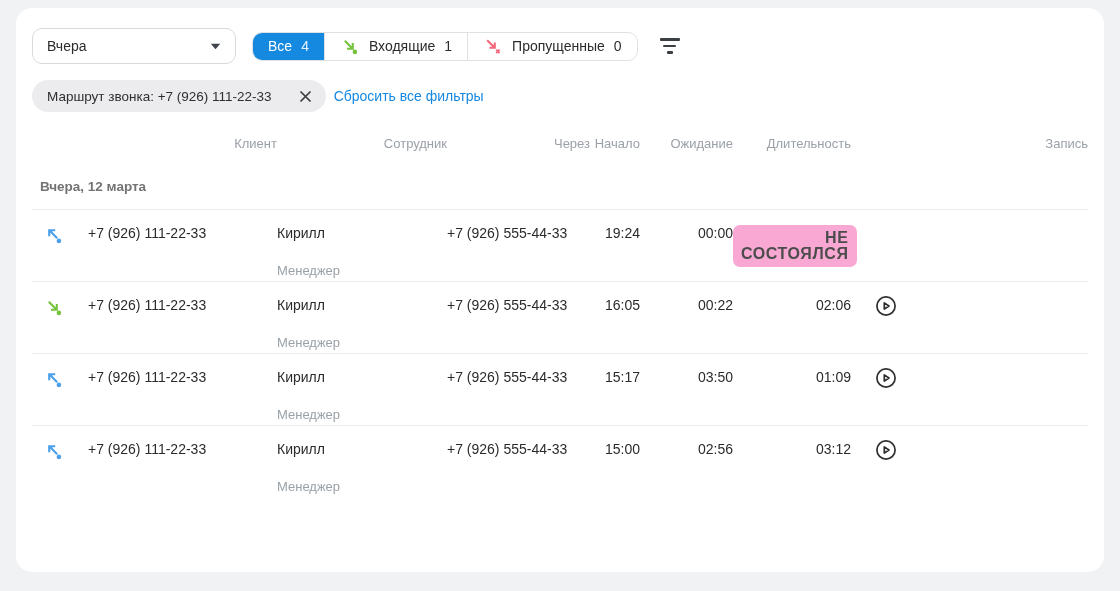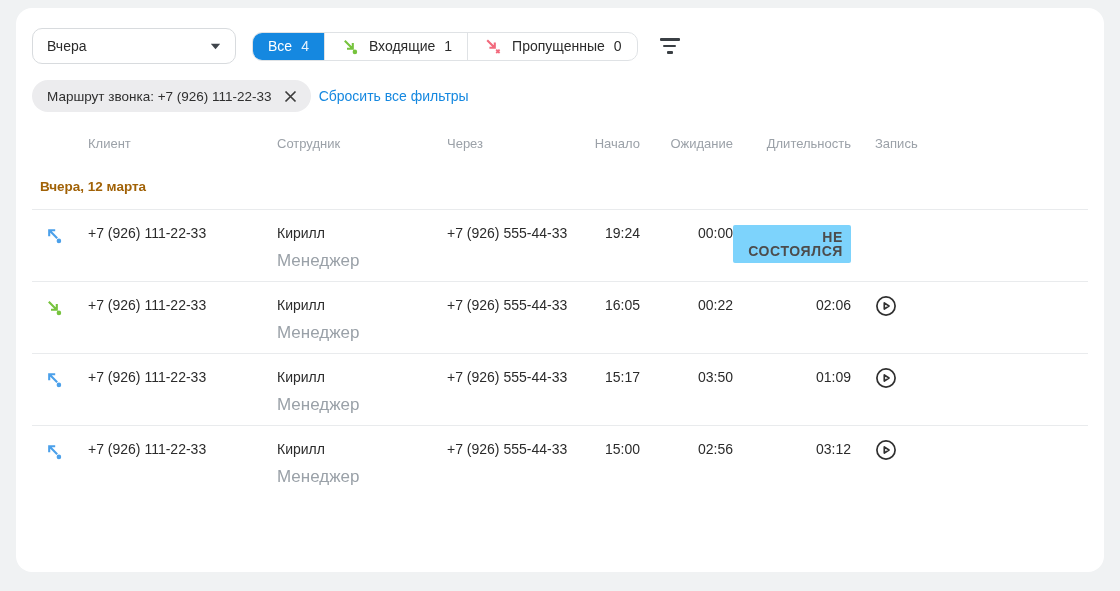--- a/index.html
+++ b/index.html
@@ -68,58 +68,58 @@
   .filter-btn {
     margin-left: 18px; width: 28px; height: 28px;
     display: flex; flex-direction: column; align-items: center; justify-content: center;
     gap: 4px; cursor: pointer; background: none; border: none;
   }
   .filter-btn span { display: block; height: 2.4px; background: #3a3f44; border-radius: 1px; }
   .filter-btn .l1 { width: 20px; } .filter-btn .l2 { width: 13px; } .filter-btn .l3 { width: 6px; }
   
   .chip-row { display: flex; align-items: center; margin-top: 16px; }
   .chip {
-    display: inline-flex; align-items: center; gap: 11px;
+    display: inline-flex; align-items: center; gap: 26px;
     height: 32px; padding: 0 13px 0 15px;
     background: #ececee; border-radius: 16px;
     font-size: 13.5px; color: #2f2f2f;
   }
   .chip-close { display: flex; cursor: pointer; background: none; border: none; padding: 0; }
   .reset-link {
     margin-left: 8px; font-size: 14px; color: #1588e0;
     text-decoration: none; cursor: pointer;
   }
   
   .grid-row {
     display: grid;
     grid-template-columns: 56px 189px 170px 143px 50px 93px 118px auto;
   }
   .thead { margin-top: 24px; padding-bottom: 14px; }
-  .thead .th { font-size: 13px; color: #9ba1a8; font-weight: 400; }
+  .thead .th { font-size: 13px; color: #9ba1a8; font-weight: 400; text-align: right; }
   .th.num, .td.num { text-align: right; }
   .th-record { padding-left: 24px; }
   .section-row {
     padding: 14px 0 15px 8px;
-    font-size: 13.5px; font-weight: 700; color: #a16207;
+    font-size: 13.5px; font-weight: 700; color: #737373;
     border-bottom: 1px solid #e9ebed;
   }
   .trow {
     height: 72px; padding-top: 15px;
     border-bottom: 1px solid #e9ebed;
     align-items: start; cursor: pointer;
   }
   .trow:last-child { border-bottom: none; }
   .td { font-size: 14px; color: #2b2b2b; }
   .td-dir { padding-left: 12px; }
-  .emp-role { font-size: 17px; color: #9aa1a8; margin-top: 10px; }
+  .emp-role { font-size: 13px; color: #9aa1a8; margin-top: 22px; }
   .badge {
     display: inline-block;
-    font-size: 14px; font-weight: 700; letter-spacing: 0.6px;
+    font-size: 16px; font-weight: 700; letter-spacing: 0.6px;
     text-transform: uppercase; color: #4c4c4c;
-    background: #7dd3fc; border-radius: 2px;
+    background: #f9a8d4; border-radius: 7px;
     padding: 5px 8px; line-height: 1;
   }
   .td-record { padding-left: 24px; }
   .play-btn { background: none; border: none; padding: 0; cursor: pointer; display: flex; margin-top: -2px; }
 </style>
 </head>
 <body>
 
 <svg width="0" height="0" style="position:absolute">
   <defs>

